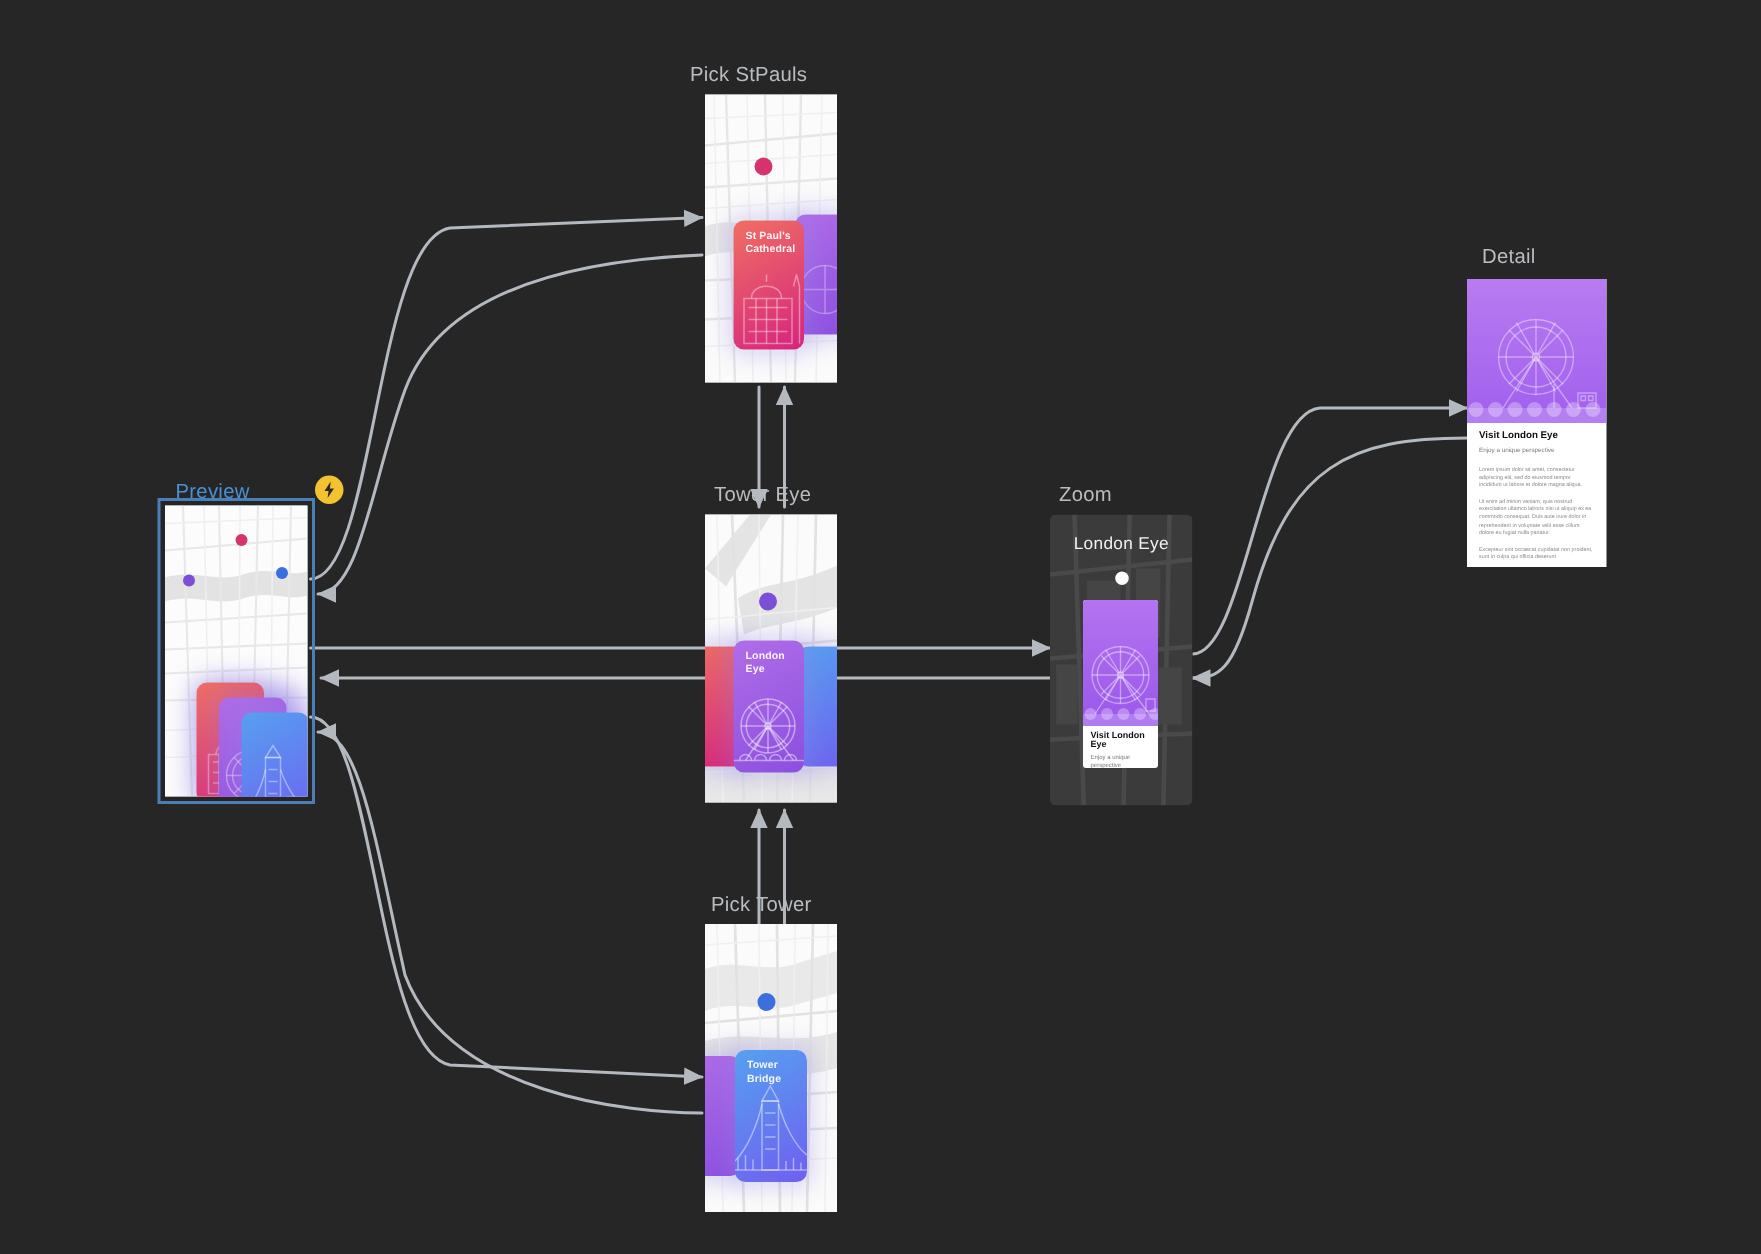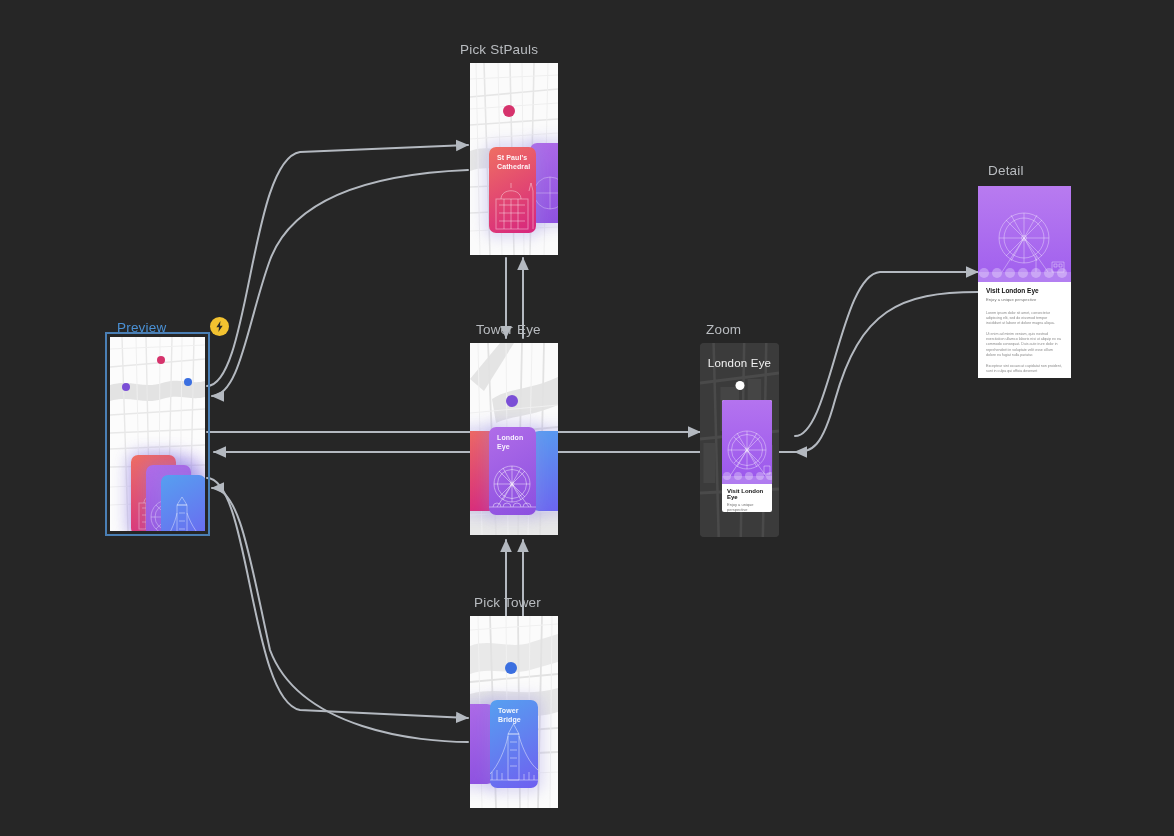--- a/index.html
+++ b/index.html
@@ -361,21 +361,21 @@
             <path d="M29 36 C33 50 40 64 48 70"></path>
             <path d="M0 80 h48"></path>
             <path d="M2 80 v-8 M7 80 v-10 M12 80 v-7 M34 80 v-6 M39 80 v-8 M44 80 v-5"></path>
           </g>
         </svg>
       </div>
     </div>
   </div>
 
   <div class="node-title" style="left:706px; top:322px;">Zoom</div>
-  <div class="device" style="left:700px; top:343px; width:79px; height:194px;">
+  <div class="device" style="left:700px; top:343px; width:95px; height:194px;">
     <div class="dmap">
       <svg viewBox="0 0 93 194" preserveAspectRatio="none">
         <rect width="93" height="194" fill="#3b3b3b"></rect>
         <g stroke="#4a4a4a" stroke-width="3" fill="none">
           <path d="M0 40 L93 30"></path>
             <path d="M0 96 L93 88"></path>
             <path d="M0 150 L93 146"></path>
           <path d="M16 0 L22 194"></path>
             <path d="M52 0 L48 194"></path>
             <path d="M78 0 L74 194"></path>

